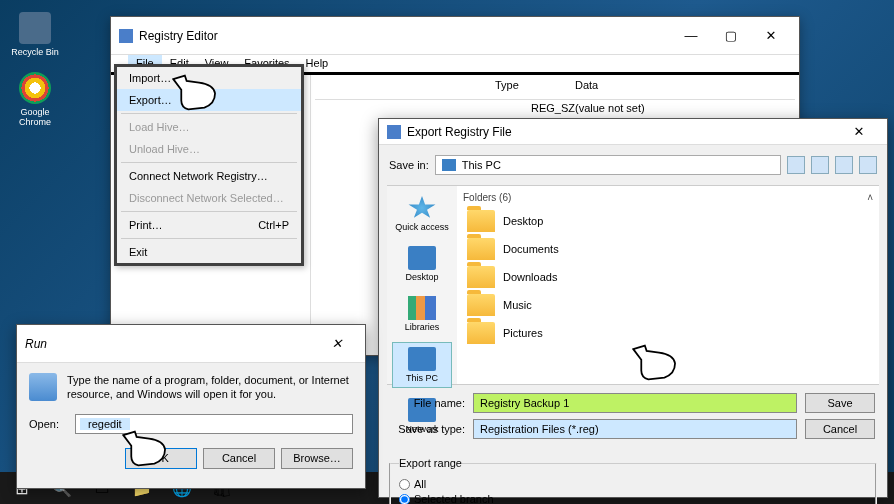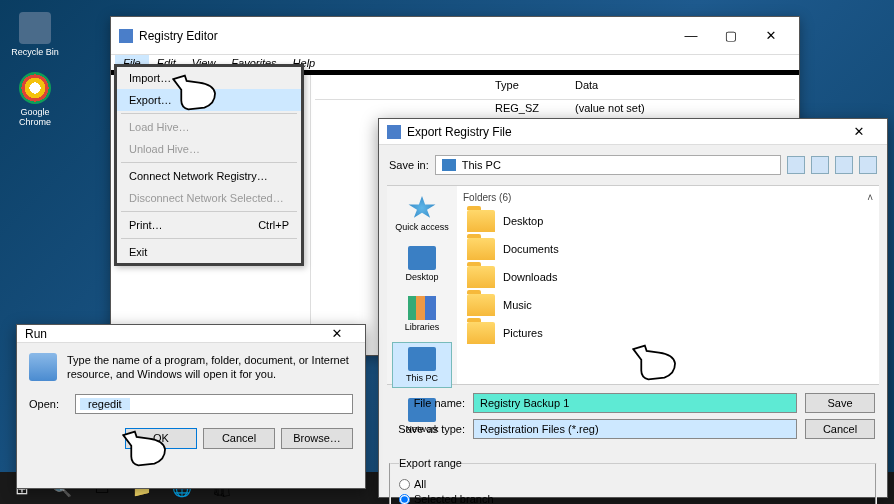--- a/index.html
+++ b/index.html
@@ -10,30 +10,30 @@
 .recycle { left: 10px; top: 12px; } .recycle .ico { background: #4a6b8a; }
 .chrome { left: 10px; top: 72px; } .chrome .ico { background: radial-gradient(circle, #fff 25%, #f4c20d 25%, #f4c20d 45%, #db4437 45%, #db4437 60%, #0f9d58 60%); border-radius: 50%; }
 
 
 .regedit-win { position: absolute; left: 110px; top: 16px; width: 690px; height: 340px; background: #fff; border: 1px solid #555; box-shadow: 0 3px 12px rgba(0,0,0,.35); }
 .titlebar { height: 38px; display: flex; align-items: center; padding: 0 8px; background: #fff; border-bottom: 1px solid #ddd; }
 .titlebar .ico-small { width: 14px; height: 14px; background: #4a7ec9; margin-right: 6px; }
 .titlebar .title { font-size: 12px; flex: 1; }
 .winbtns { display: flex; gap: 0; }
 .winbtn { width: 40px; height: 26px; display: flex; align-items: center; justify-content: center; font-size: 13px; }
-.menubar { height: 20px; display: flex; padding: 0 4px; font-size: 11px; border-bottom: 5px solid #000000; font-style: italic; }
+.menubar { height: 20px; display: flex; padding: 0 17px; font-size: 11px; border-bottom: 3px solid #000000; }
 .menubar span { padding: 2px 8px; }
 .menubar span.active { background: #cde8ff; }
 .regbody { display: flex; height: calc(100% - 48px); }
 .treepane { width: 200px; border-right: 1px solid #ddd; padding: 4px; font-size: 11px; }
 .listpane { flex: 1; padding: 4px; font-size: 11px; }
 .listhdr { display: flex; border-bottom: 1px solid #ddd; padding-bottom: 8px; margin-bottom: 2px; }
 .listhdr span:nth-child(1) { width: 180px; }
 .listhdr span:nth-child(2) { width: 80px; }
-.listrow { display: flex; }
+.listrow { display: flex; text-align: right; }
 .listrow span:nth-child(1) { width: 180px; }
 .listrow span:nth-child(2) { width: 80px; }
 
 
 .file-menu { position: absolute; left: 114px; top: 64px; width: 190px; background: #f0f0f0; border: 3px solid #404040; box-shadow: 2px 2px 6px rgba(0,0,0,.25); font-size: 11px; z-index: 5; }
 .file-menu .mi { padding: 5px 12px; display: flex; justify-content: space-between; }
 .file-menu .mi.hl { background: #cde8ff; }
 .file-menu .mi.disabled { color: #999; }
 .file-menu .sep { height: 1px; background: #ccc; margin: 2px 4px; }
 
@@ -53,32 +53,32 @@
 .books { background: linear-gradient(90deg, #3a7 30%, #e94 30%, #e94 60%, #47c 60%); }
 .netmon { background: #3a7fc4; border-radius: 2px; }
 .folderlist { flex: 1; padding: 6px; }
 .folderlist .hdr { font-size: 10px; color: #444; margin-bottom: 4px; display: flex; justify-content: space-between; }
 .fitem { display: flex; align-items: center; gap: 8px; padding: 3px 4px; }
 .fitem .fico { width: 28px; height: 22px; background: linear-gradient(#ffd86b, #f6b93b); border-radius: 2px 2px 0 0; position: relative; }
 .fitem .fico::before { content: ""; position: absolute; left: 0; top: -4px; width: 14px; height: 4px; background: #f6b93b; border-radius: 2px 2px 0 0; }
 .export-fields { padding: 8px 12px; }
 .fieldrow { display: flex; align-items: center; margin-bottom: 6px; gap: 8px; }
 .fieldrow label { width: 74px; text-align: right; }
-.fieldrow .combo { flex: 1; height: 20px; background: #5eead4; border: 1px solid #888; padding: 0 6px; display: flex; align-items: center; }
+.fieldrow .combo { flex: 1; height: 20px; background: #bef264; border: 1px solid #888; padding: 0 6px; display: flex; align-items: center; }
 .fieldrow .combo.sel { background: #cde8ff; }
 .fieldrow .btn { width: 70px; height: 20px; background: #e0e0e0; border: 1px solid #888; display: flex; align-items: center; justify-content: center; }
 .export-range { border-top: 1px solid #ccc; margin: 4px 10px 0; padding: 6px 8px; }
 .export-range legend { font-size: 11px; }
 .radiorow { display: flex; align-items: center; gap: 4px; margin: 3px 0; }
 .radiorow input { width: 11px; height: 11px; }
 .branchinput { width: 100%; height: 18px; background: #fff; border: 1px solid #aaa; padding: 0 4px; margin-top: 2px; display: flex; align-items: center; }
 
 
 .run-win { position: absolute; left: 16px; top: 324px; width: 350px; height: 165px; background: #f0f0f0; border: 1px solid #555; box-shadow: 0 4px 14px rgba(0,0,0,.4); z-index: 9; font-size: 11px; }
-.run-win .titlebar { height: 18px; background: #fff; }
+.run-win .titlebar { height: 38px; background: #fff; font-style: italic; }
 .run-body { padding: 10px 12px; }
 .run-text { display: flex; gap: 10px; margin-bottom: 12px; }
 .run-text .runico { width: 28px; height: 28px; background: linear-gradient(#8ab9e8, #4a8bd0); border-radius: 3px; flex-shrink: 0; }
 .run-text p { font-size: 11px; line-height: 1.3; }
 .run-open { display: flex; align-items: center; gap: 8px; margin-bottom: 14px; }
 .run-open label { width: 38px; }
 .run-open .combo { flex: 1; height: 20px; background: #fff; border: 1px solid #888; padding: 0 4px; display: flex; align-items: center; }
 .run-open .combo span { background: #cde8ff; padding: 0 8px; }
 .run-btns { display: flex; justify-content: flex-end; gap: 6px; }
 .run-btns .btn { width: 72px; height: 21px; background: #e0e0e0; border: 1px solid #888; display: flex; align-items: center; justify-content: center; }

